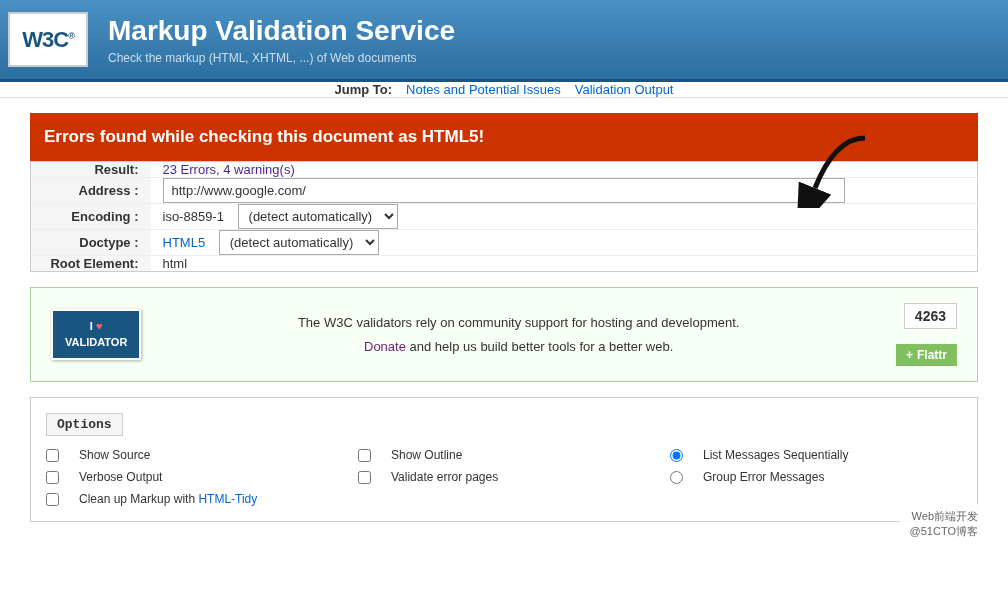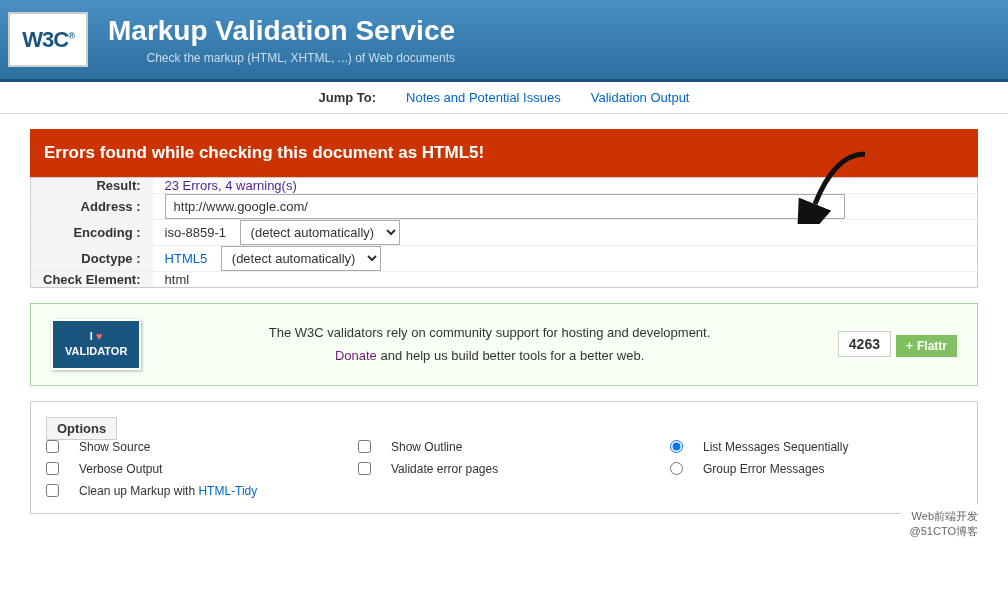--- a/index.html
+++ b/index.html
@@ -46,31 +46,30 @@
     .header-title {
       font-size: 28px;
       font-weight: bold;
       color: #fff;
       line-height: 1.2;
     }
     .header-subtitle {
       font-size: 12px;
       color: #cde;
       margin-top: 3px;
-      text-align: right;
     }
 
     
     .nav-bar {
       border-bottom: 1px solid #ddd;
-      padding: 8px 20px;
+      padding: 0 20px;
       display: flex;
       align-items: center;
       justify-content: center;
-      gap: 30px;
+      gap: 14px;
       background: #fff;
     }
     .nav-jump-label {
       font-weight: bold;
       color: #333;
       font-size: 13px;
     }
     .nav-link {
       color: #0066cc;
       text-decoration: none;
@@ -199,22 +198,23 @@
       color: #333;
       line-height: 1.8;
     }
     .support-text a {
       color: #701a75;
       text-decoration: none;
       font-weight: normal;
     }
     .flattr-area {
       display: flex;
+      flex-direction: column;
       align-items: flex-end;
-      gap: 5px;
+      gap: 15px;
     }
     .flattr-count {
       border: 1px solid #ccc;
       padding: 4px 10px;
       font-size: 14px;
       font-weight: bold;
       color: #333;
       background: #fff;
       text-align: center;
     }
@@ -237,21 +237,23 @@
       padding: 15px;
       margin-bottom: 15px;
     }
     .options-title {
       font-size: 13px;
       font-weight: bold;
       color: #333;
       border: 1px solid #ccc;
       padding: 3px 10px;
       display: inline-block;
+      margin-bottom: 12px;
       background: #f5f5f5;
+      font-family: Liberation Mono, monospace;
     }
     .options-grid {
       display: grid;
       grid-template-columns: repeat(3, 1fr);
       gap: 8px 20px;
     }
     .option-item {
       display: flex;
       align-items: center;
       gap: 20px;
@@ -350,21 +352,21 @@
     <tr>
       <td class="result-label">Doctype :</td>
       <td>
         <span class="doctype-text">HTML5</span>
         <select class="doctype-select">
           <option>(detect automatically)</option>
         </select>
       </td>
     </tr>
     <tr>
-      <td class="result-label">Check Element:</td>
+      <td class="result-label">Root Element:</td>
       <td>
         <span>html</span>
       </td>
     </tr>
   </tbody>
     </table>
 
   <div class="support-box">
     <div class="validator-badge">
       <div>I <span class="heart">♥</span></div>

